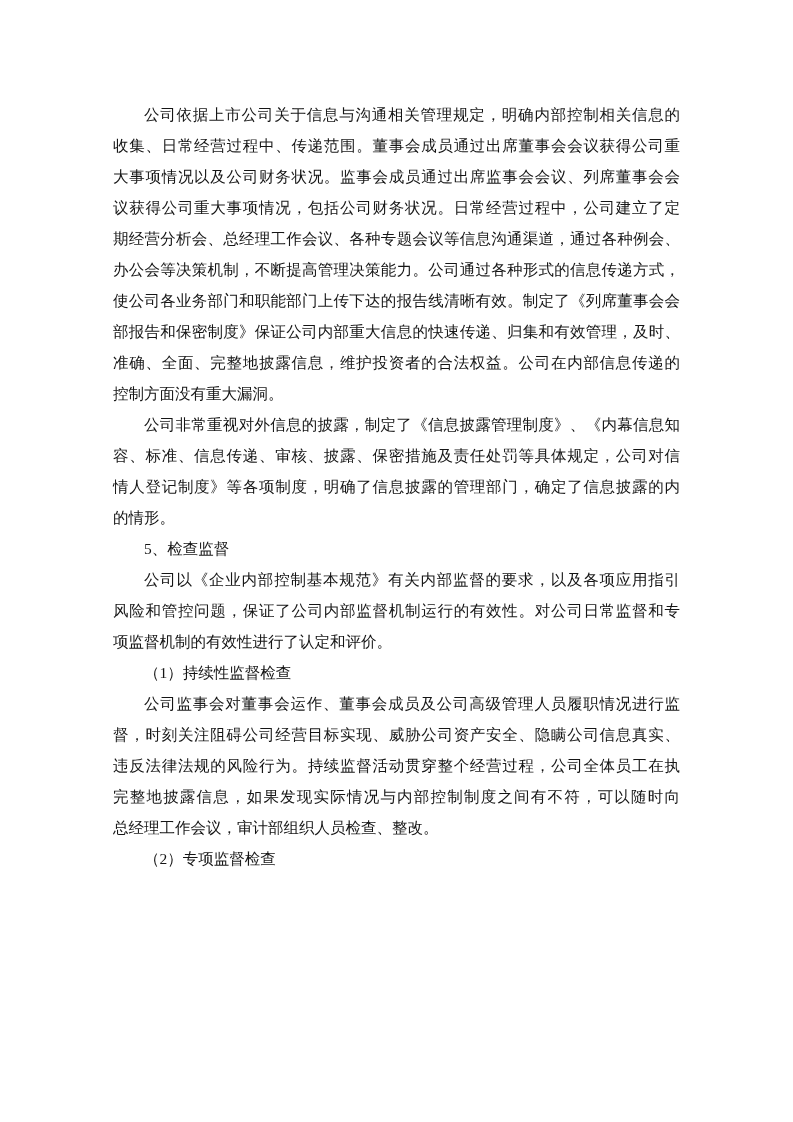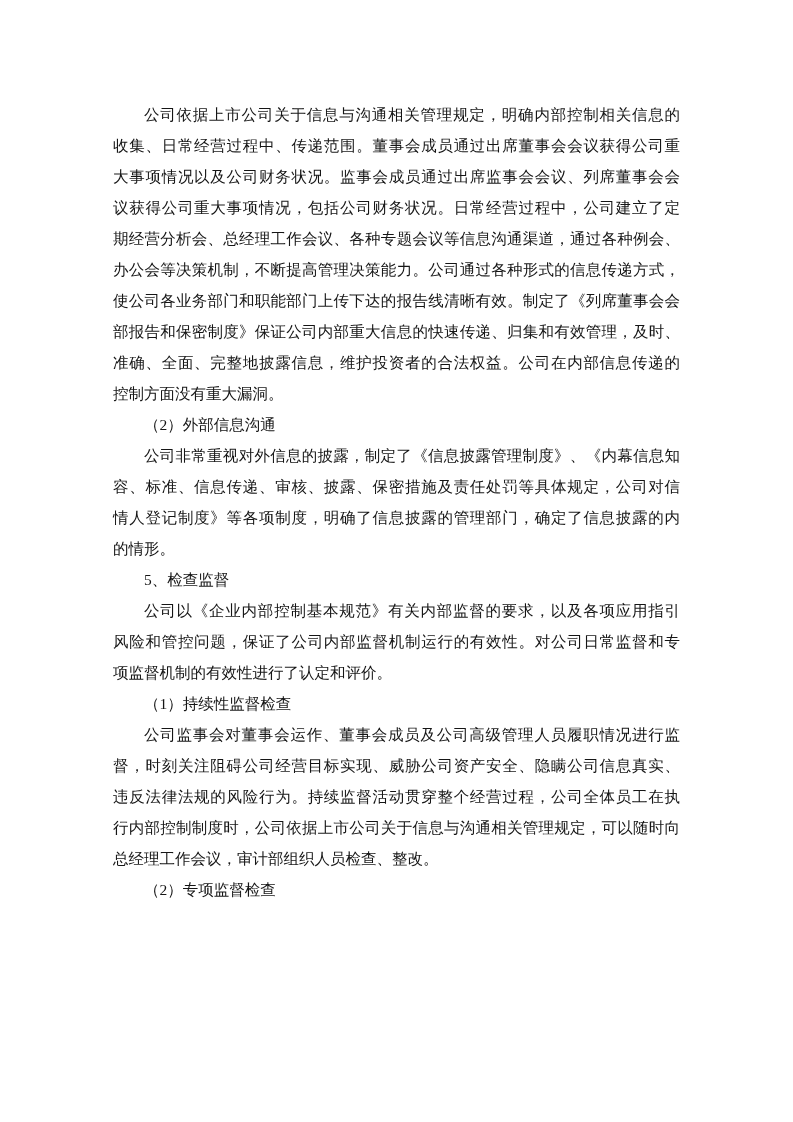--- a/index.html
+++ b/index.html
@@ -46,30 +46,29 @@
       <div class="line fill indent">公司依据上市公司关于信息与沟通相关管理规定，明确内部控制相关信息的</div>
       <div class="line fill">收集、日常经营过程中、传递范围。董事会成员通过出席董事会会议获得公司重</div>
       <div class="line fill">大事项情况以及公司财务状况。监事会成员通过出席监事会会议、列席董事会会</div>
       <div class="line fill">议获得公司重大事项情况，包括公司财务状况。日常经营过程中，公司建立了定</div>
       <div class="line fill">期经营分析会、总经理工作会议、各种专题会议等信息沟通渠道，通过各种例会、</div>
       <div class="line fill">办公会等决策机制，不断提高管理决策能力。公司通过各种形式的信息传递方式，</div>
       <div class="line fill">使公司各业务部门和职能部门上传下达的报告线清晰有效。制定了《列席董事会会</div>
       <div class="line fill">部报告和保密制度》保证公司内部重大信息的快速传递、归集和有效管理，及时、</div>
       <div class="line fill">准确、全面、完整地披露信息，维护投资者的合法权益。公司在内部信息传递的</div>
       <div class="line">控制方面没有重大漏洞。</div>
-      <div class="line indent">（2）外部信息沟通</div>
       <div class="line fill indent">公司非常重视对外信息的披露，制定了《信息披露管理制度》、《内幕信息知</div>
       <div class="line fill">容、标准、信息传递、审核、披露、保密措施及责任处罚等具体规定，公司对信</div>
       <div class="line fill">情人登记制度》等各项制度，明确了信息披露的管理部门，确定了信息披露的内</div>
       <div class="line">的情形。</div>
       <div class="line indent">5、检查监督</div>
       <div class="line fill indent">公司以《企业内部控制基本规范》有关内部监督的要求，以及各项应用指引</div>
       <div class="line fill">风险和管控问题，保证了公司内部监督机制运行的有效性。对公司日常监督和专</div>
       <div class="line">项监督机制的有效性进行了认定和评价。</div>
       <div class="line indent">（1）持续性监督检查</div>
       <div class="line fill indent">公司监事会对董事会运作、董事会成员及公司高级管理人员履职情况进行监</div>
       <div class="line fill">督，时刻关注阻碍公司经营目标实现、威胁公司资产安全、隐瞒公司信息真实、</div>
       <div class="line fill">违反法律法规的风险行为。持续监督活动贯穿整个经营过程，公司全体员工在执</div>
-      <div class="line fill">行内部控制制度时，公司依据上市公司关于信息与沟通相关管理规定，可以随时向</div>
+      <div class="line fill">完整地披露信息，如果发现实际情况与内部控制制度之间有不符，可以随时向</div>
       <div class="line">总经理工作会议，审计部组织人员检查、整改。</div>
       <div class="line indent">（2）专项监督检查</div>
     </div>
 </div>
 
 </body></html>

